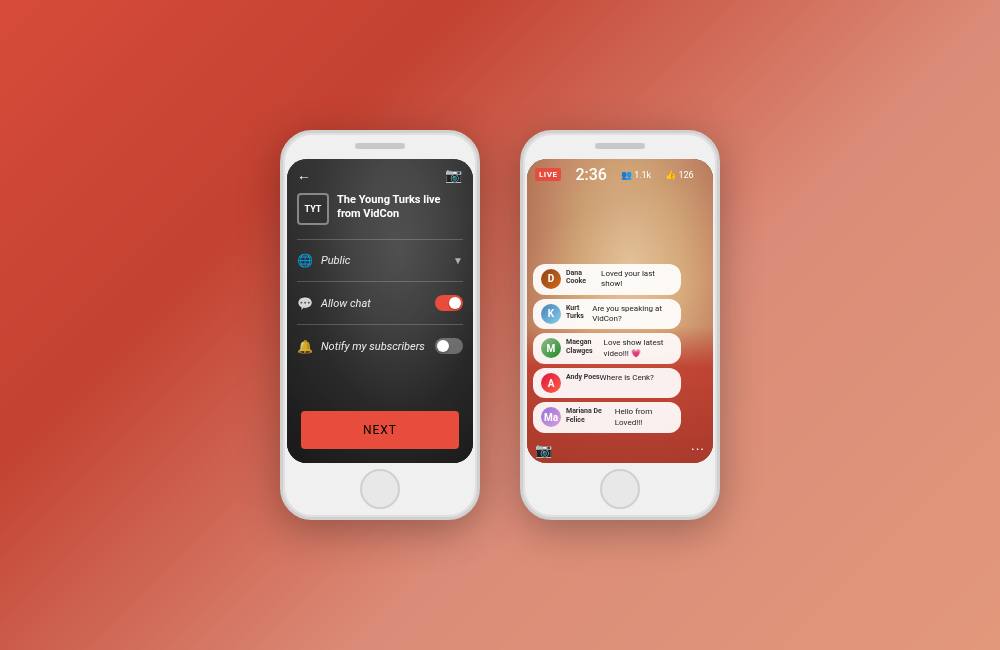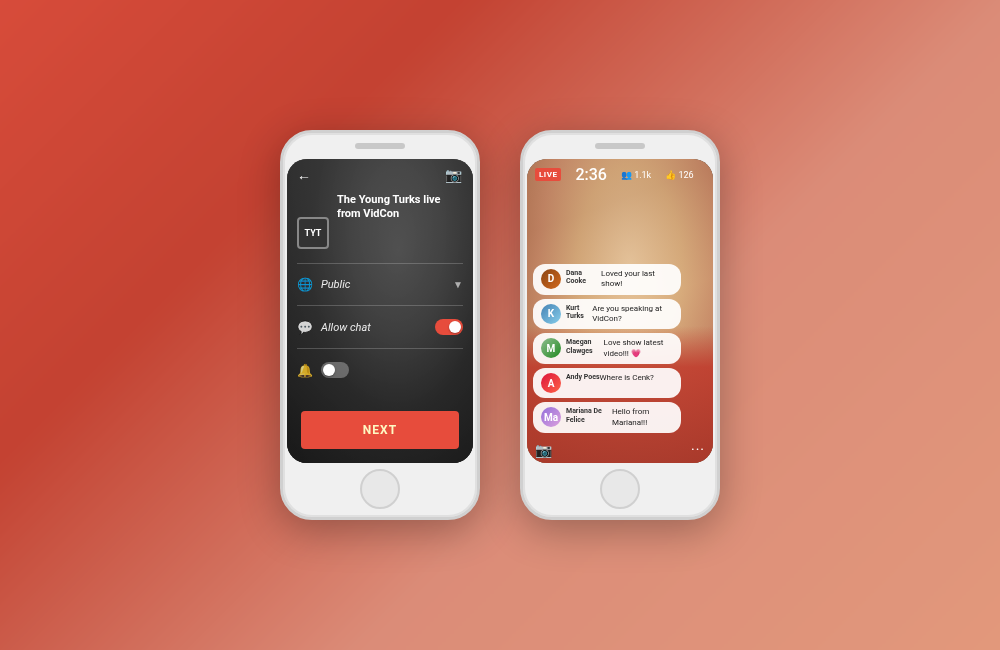--- a/index.html
+++ b/index.html
@@ -146,21 +146,20 @@
       background: #333;
       border: 2px solid #888;
       border-radius: 4px;
       display: flex;
       align-items: center;
       justify-content: center;
       font-size: 9px;
       font-weight: bold;
       color: white;
       flex-shrink: 0;
-      margin-top: 24px;
     }
 
     .p1-title {
       font-size: 11px;
       font-weight: 700;
       line-height: 1.3;
       color: white;
     }
 
     .p1-divider {
@@ -223,26 +222,26 @@
     .toggle-off::after {
       right: auto;
       left: 2px;
     }
 
     .p1-spacer { flex: 1; }
 
     .p1-next-btn {
       margin: 8px 14px 14px;
       background: #e74c3c;
-      color: #fef9c3;
+      color: #000000;
       border: none;
       border-radius: 4px;
       padding: 12px;
       font-size: 12px;
-      font-weight: bold;
+      font-weight: normal;
       letter-spacing: 1px;
       text-align: center;
       cursor: pointer;
     }
 
     
     .phone2-bg {
       position: absolute;
       inset: 0;
       background: linear-gradient(160deg, #c8a080 0%, #b08060 20%, #e8c090 50%, #d09070 80%, #c07060 100%);
@@ -442,20 +441,21 @@
         <div class="p1-option">
           <span class="p1-option-icon">💬</span>
           <span class="p1-option-label">Allow chat</span>
           <div class="toggle"></div>
         </div>
 
         <div class="p1-divider"></div>
 
         <div class="p1-option">
           <span class="p1-option-icon">🔔</span>
+          <span class="p1-option-label">Notify my subscribers</span>
           <div class="toggle toggle-off"></div>
         </div>
 
         <div class="p1-spacer"></div>
 
         <div class="p1-next-btn">NEXT</div>
       </div>
     </div>
   </div>
 
@@ -521,21 +521,21 @@
               <span class="chat-text">Where is Cenk?</span>
             </div>
           </div>
 
           <div class="chat-message">
             <div class="chat-avatar av5">
               <span class="av-face">Ma</span>
             </div>
             <div class="chat-text-area">
               <span class="chat-username">Mariana De Felice</span>
-              <span class="chat-text">Hello from Mariana!!!</span>
+              <span class="chat-text">Hello from Loved!!!</span>
             </div>
           </div>
 
         </div>
 
         <div class="p2-bottombar">
           <span class="p2-camera-icon">📷</span>
           <span class="p2-more-icon">···</span>
         </div>
       </div>

